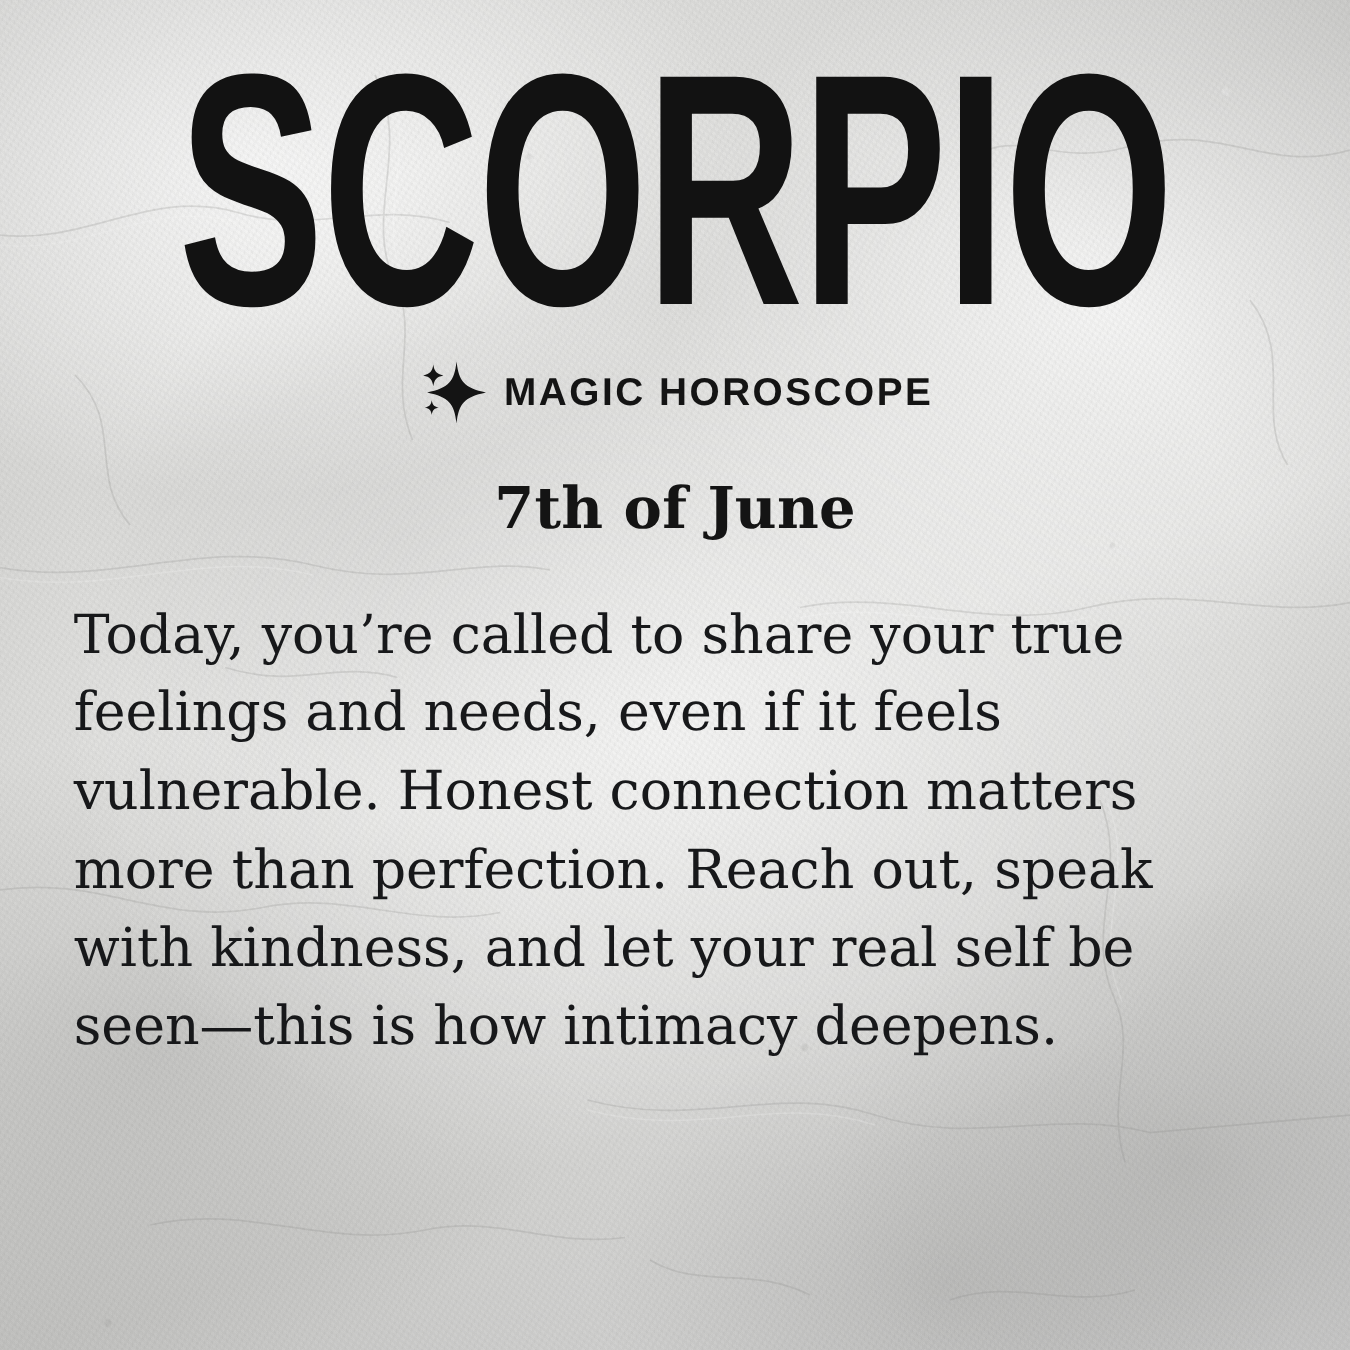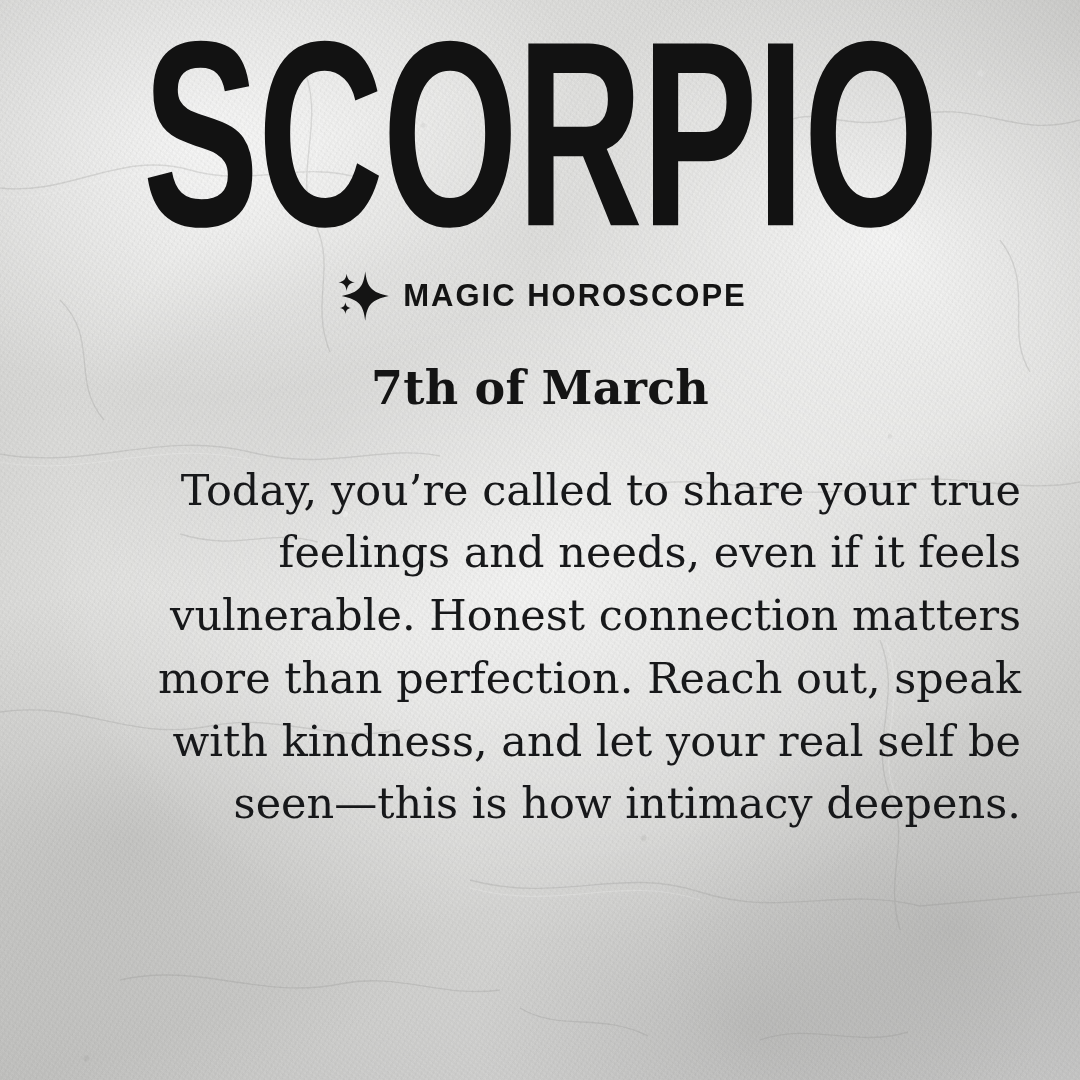--- a/index.html
+++ b/index.html
@@ -72,21 +72,21 @@
     background: radial-gradient(ellipse 78% 72% at 50% 48%, rgba(0,0,0,0) 55%, rgba(90,90,88,0.16) 100%);
   }
 
   
   #content {
     position: absolute;
     inset: 0;
     display: flex;
     flex-direction: column;
     align-items: center;
-    padding-top: 8px;
+    padding-top: 26px;
     box-sizing: border-box;
   }
 
   .sign-title {
     font-family: "Liberation Sans", sans-serif;
     font-weight: 700;
     font-size: 236px;
     line-height: 0.96;
     letter-spacing: -2px;
     color: #121212;
@@ -129,21 +129,21 @@
     letter-spacing: 0.2px;
     white-space: nowrap;
   }
 
   .horoscope-body {
     font-family: "DejaVu Serif", "Liberation Serif", serif;
     font-weight: 400;
     font-size: 43px;
     line-height: 1.46;
     color: #17181a;
-    text-align: right;
+    text-align: left;
     max-width: 1010px;
     margin-top: 44px;
     padding: 0 24px;
     box-sizing: border-box;
   }
 </style>
 </head>
 <body>
 
 <div id="card">
@@ -187,18 +187,18 @@
 
     <div class="subtitle-row">
       <svg class="sparkle" viewBox="0 0 100 100">
         <path d="M52 10 C55 36 62 44 90 50 C62 56 55 64 52 90 C49 64 42 56 14 50 C42 44 49 36 52 10 Z" fill="#141414"></path>
         <path d="M22 14 C23.4 23 26 26 35 28 C26 30 23.4 33 22 42 C20.6 33 18 30 9 28 C18 26 20.6 23 22 14 Z" fill="#141414"></path>
         <path d="M20 60 C21 66 22.6 68 29 69.5 C22.6 71 21 73 20 79 C19 73 17.4 71 11 69.5 C17.4 68 19 66 20 60 Z" fill="#141414"></path>
       </svg>
       <div class="subtitle-text">MAGIC HOROSCOPE</div>
     </div>
 
-    <div class="date-line">7th of March</div>
+    <div class="date-line">7th of June</div>
 
     <p class="horoscope-body">Today, you’re called to share your true feelings and needs, even if it feels vulnerable. Honest connection matters more than perfection. Reach out, speak with kindness, and let your real self be seen—this is how intimacy deepens.</p>
 
   </div>
 </div>
 
 </body></html>

